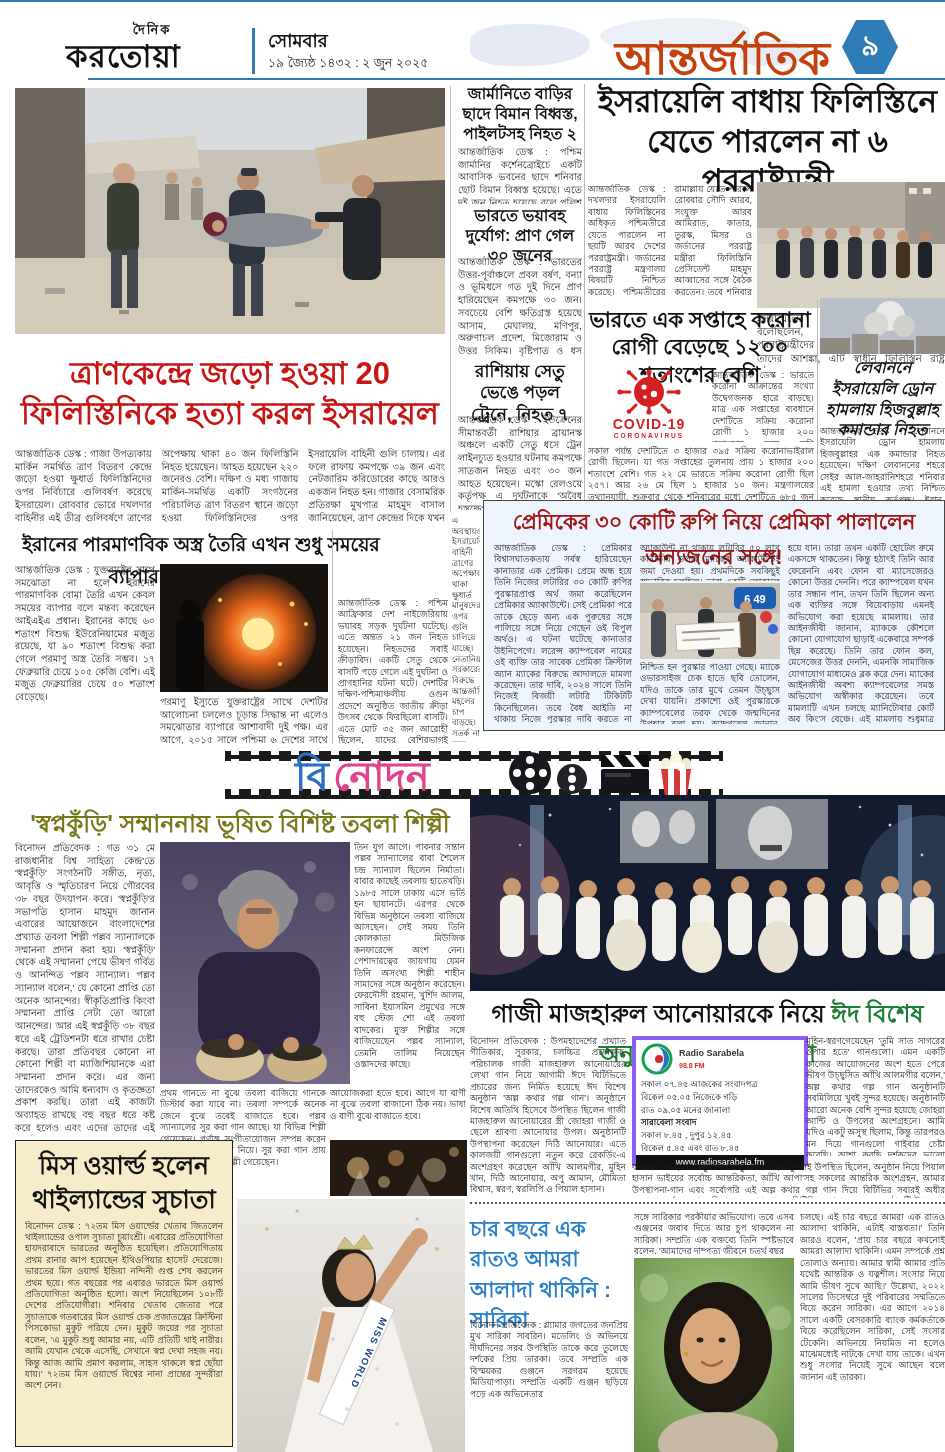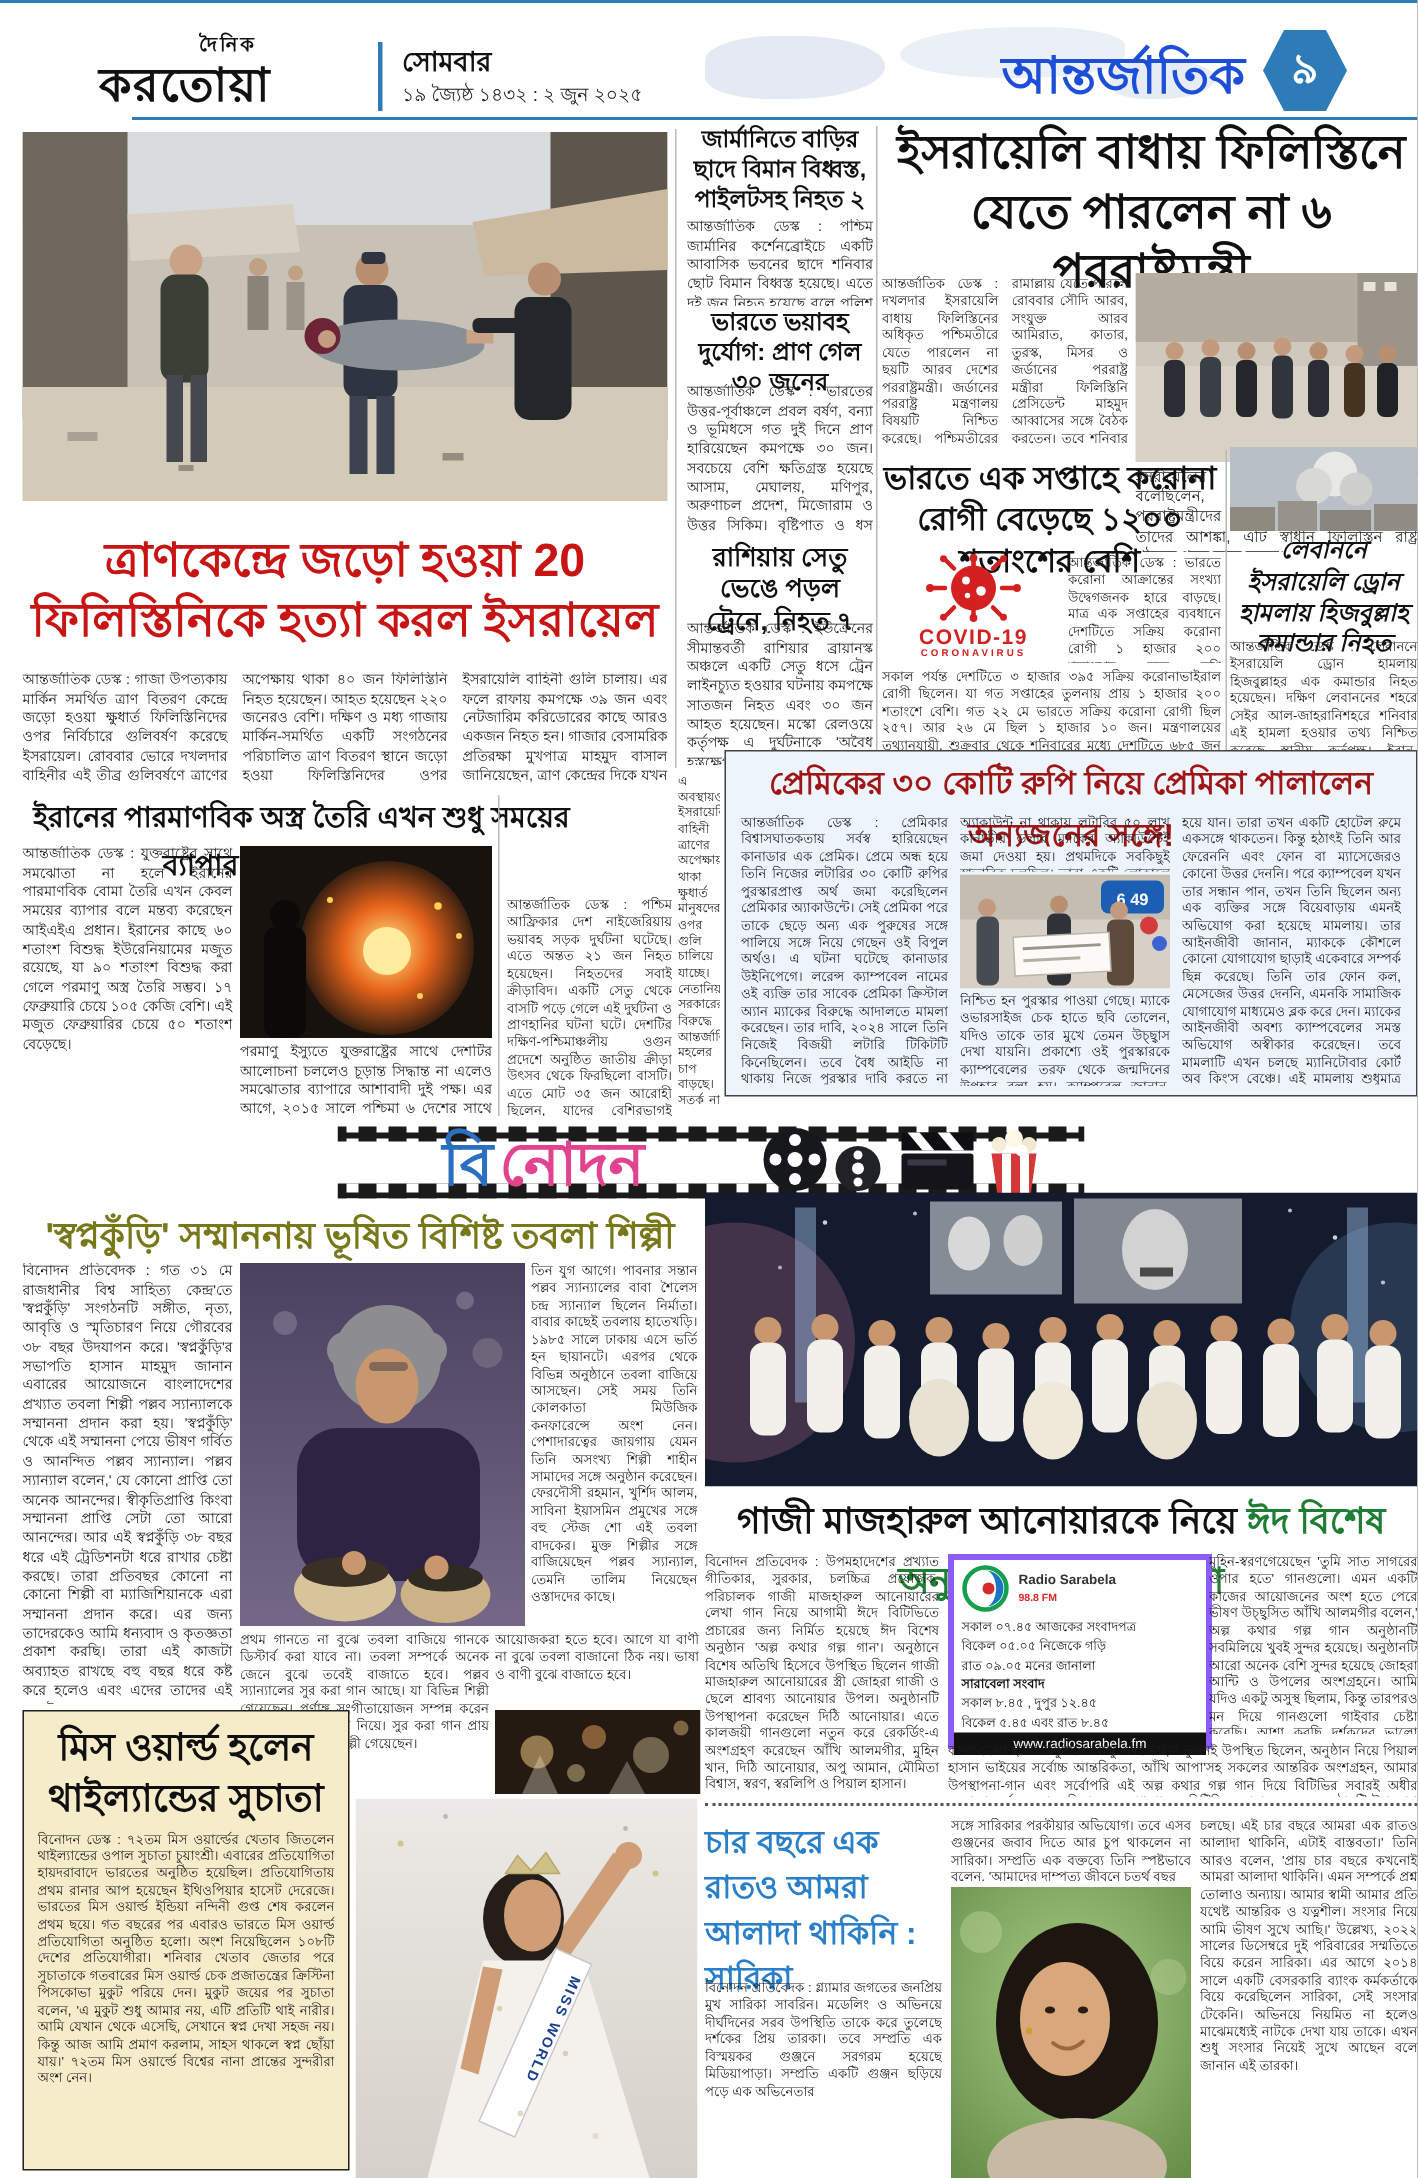--- a/index.html
+++ b/index.html
@@ -9,21 +9,21 @@
   .rule-h{background:#2d7cb8;height:2px;}
   .rule-v{background:#b9b9b9;width:1px;}
   .body-text{font-size:9.5px;line-height:1.34;text-align:justify;color:#1c1c1c;overflow:hidden;}
   .body-sm{font-size:8.8px;line-height:1.3;text-align:justify;color:#1c1c1c;overflow:hidden;}
   .hl{font-weight:bold;color:#101010;text-align:center;}
   .caption{font-size:10.5px;color:#333;}
   photo, .photo{display:block;}
   .photo svg{display:block;}
   .mast-top{font-size:13px;font-weight:bold;letter-spacing:2px;text-align:center;}
   .mast-main{font-size:31px;font-weight:bold;line-height:1.02;letter-spacing:1px;}
-  .section-title{font-size:34px;font-weight:bold;color:#1d4ed8;text-align:right;}
+  .section-title{font-size:45px;font-weight:bold;color:#c2410c;text-align:right;}
   .hex{width:56px;height:54px;background:#2d7cb8;clip-path:polygon(25% 0,75% 0,100% 50%,75% 100%,25% 100%,0 50%);
        display:flex;align-items:center;justify-content:center;color:#fff;font-size:28px;font-weight:bold;}
   .map-blob{background:#dde4f0;border-radius:45% 55% 60% 40%;}
   .red-hl{font-size:31px;font-weight:bold;color:#c91414;text-align:center;line-height:1.28;}
   .cols3{column-count:3;column-gap:10px;}
   .cols2{column-count:2;column-gap:9px;}
   .box{border:1.5px solid #444;background:#eef4fb;}
   .lotto-hl{font-size:21px;font-weight:bold;color:#a01616;text-align:center;}
   .olive-hl{font-size:24px;font-weight:bold;color:#78781a;text-align:center;}
   .blue-hl{font-size:21px;font-weight:bold;color:#2a7fc9;line-height:1.45;}

